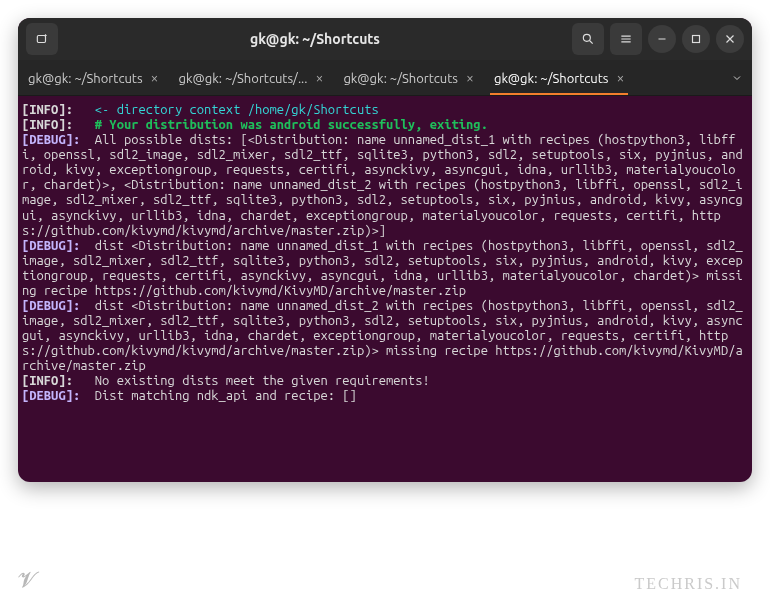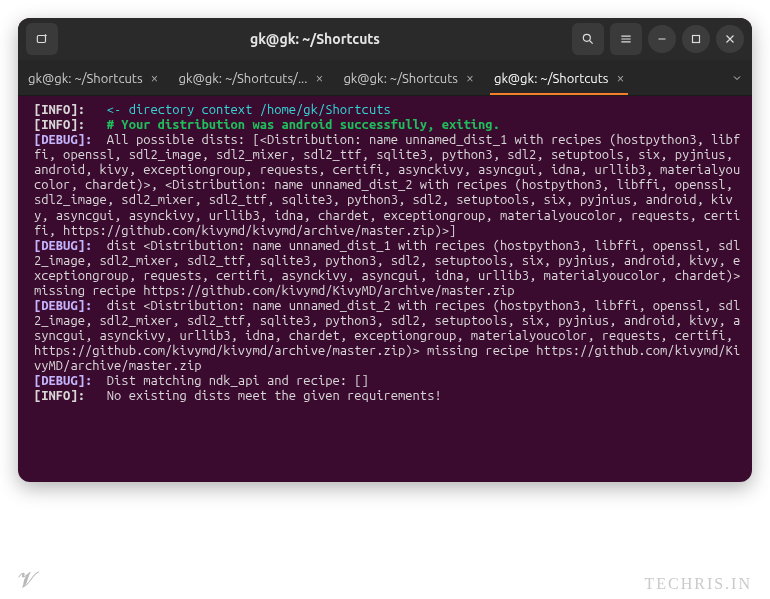--- a/index.html
+++ b/index.html
@@ -75,36 +75,36 @@
     font-size: 14px;
     color: #aaa;
   }
   .tabbar .spacer { flex: 1; }
   .tabbar .arrow {
     width: 30px; display: flex; align-items: center; justify-content: center;
     color: #ccc; cursor: pointer;
   }
   .terminal {
     flex: 1;
-    padding: 6px 8px 4px 16px;
+    padding: 6px 8px 4px 4px;
     font-family: "Ubuntu Mono", "DejaVu Sans Mono", Menlo, monospace;
     font-size: 13px;
     line-height: 1.16;
     overflow: hidden;
     word-break: break-all;
   }
   .ln { color: #d8d8d8; }
   .tag { color: #d8d8d8; font-weight: 700; }
   .tagd { color: #c4b5fd; font-weight: 700; }
   .cyan { color: #34d6d6; }
   .green { color: #1fbf5b; font-weight: 700; }
   .footer {
     position: absolute;
     bottom: 6px;
-    right: 18px;
+    right: 28px;
     color: #cacaca;
     font-size: 16px;
     letter-spacing: 2px;
     font-family: Georgia, serif;
   }
   .caret {
     position: absolute;
     bottom: 6px;
     left: 18px;
     color: #b8b8b8;
@@ -181,20 +181,20 @@
         </svg>
     </div>
   </div>
 
   <div class="terminal">
     <div class="ln"><span class="tag">[INFO]:</span>&nbsp;&nbsp;&nbsp;<span class="cyan">&lt;- directory context /home/gk/Shortcuts</span></div>
     <div class="ln"><span class="tag">[INFO]:</span>&nbsp;&nbsp;&nbsp;<span class="green"># Your distribution was android successfully, exiting.</span></div>
     <div class="ln"><span class="tagd">[DEBUG]:</span>&nbsp;&nbsp;<span>All possible dists: [&lt;Distribution: name unnamed_dist_1 with recipes (hostpython3, libffi, openssl, sdl2_image, sdl2_mixer, sdl2_ttf, sqlite3, python3, sdl2, setuptools, six, pyjnius, android, kivy, exceptiongroup, requests, certifi, asynckivy, asyncgui, idna, urllib3, materialyoucolor, chardet)&gt;, &lt;Distribution: name unnamed_dist_2 with recipes (hostpython3, libffi, openssl, sdl2_image, sdl2_mixer, sdl2_ttf, sqlite3, python3, sdl2, setuptools, six, pyjnius, android, kivy, asyncgui, asynckivy, urllib3, idna, chardet, exceptiongroup, materialyoucolor, requests, certifi, https://github.com/kivymd/kivymd/archive/master.zip)&gt;]</span></div>
     <div class="ln"><span class="tagd">[DEBUG]:</span>&nbsp;&nbsp;<span>dist &lt;Distribution: name unnamed_dist_1 with recipes (hostpython3, libffi, openssl, sdl2_image, sdl2_mixer, sdl2_ttf, sqlite3, python3, sdl2, setuptools, six, pyjnius, android, kivy, exceptiongroup, requests, certifi, asynckivy, asyncgui, idna, urllib3, materialyoucolor, chardet)&gt; missing recipe https://github.com/kivymd/KivyMD/archive/master.zip</span></div>
     <div class="ln"><span class="tagd">[DEBUG]:</span>&nbsp;&nbsp;<span>dist &lt;Distribution: name unnamed_dist_2 with recipes (hostpython3, libffi, openssl, sdl2_image, sdl2_mixer, sdl2_ttf, sqlite3, python3, sdl2, setuptools, six, pyjnius, android, kivy, asyncgui, asynckivy, urllib3, idna, chardet, exceptiongroup, materialyoucolor, requests, certifi, https://github.com/kivymd/kivymd/archive/master.zip)&gt; missing recipe https://github.com/kivymd/KivyMD/archive/master.zip</span></div>
+    <div class="ln"><span class="tag">[INFO]:</span>&nbsp;&nbsp;&nbsp;<span>No existing dists meet the given requirements!</span></div>
     <div class="ln"><span class="tagd">[DEBUG]:</span>&nbsp;&nbsp;<span>Dist matching ndk_api and recipe: []</span></div>
-    <div class="ln"><span class="tag">[INFO]:</span>&nbsp;&nbsp;&nbsp;<span>No existing dists meet the given requirements!</span></div>
   </div>
 
 </div>
 
 <div class="caret">𝓥</div>
 <div class="footer">TECHRIS.IN</div>
 
 </body></html>

